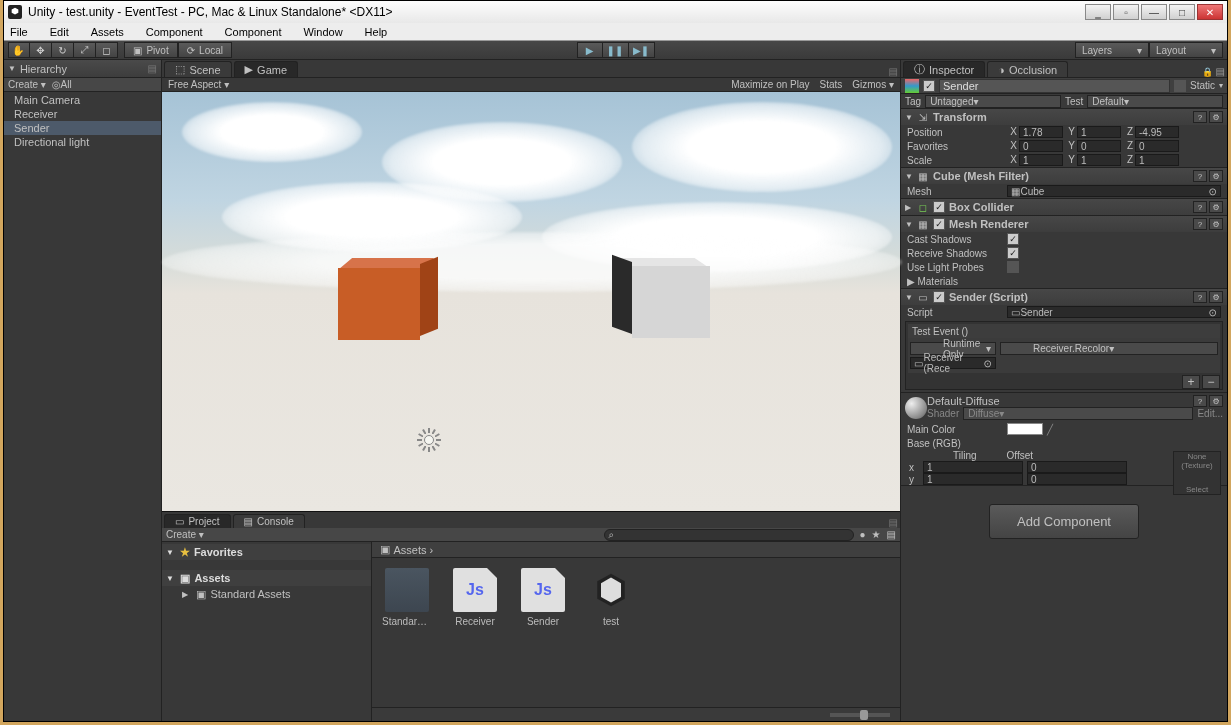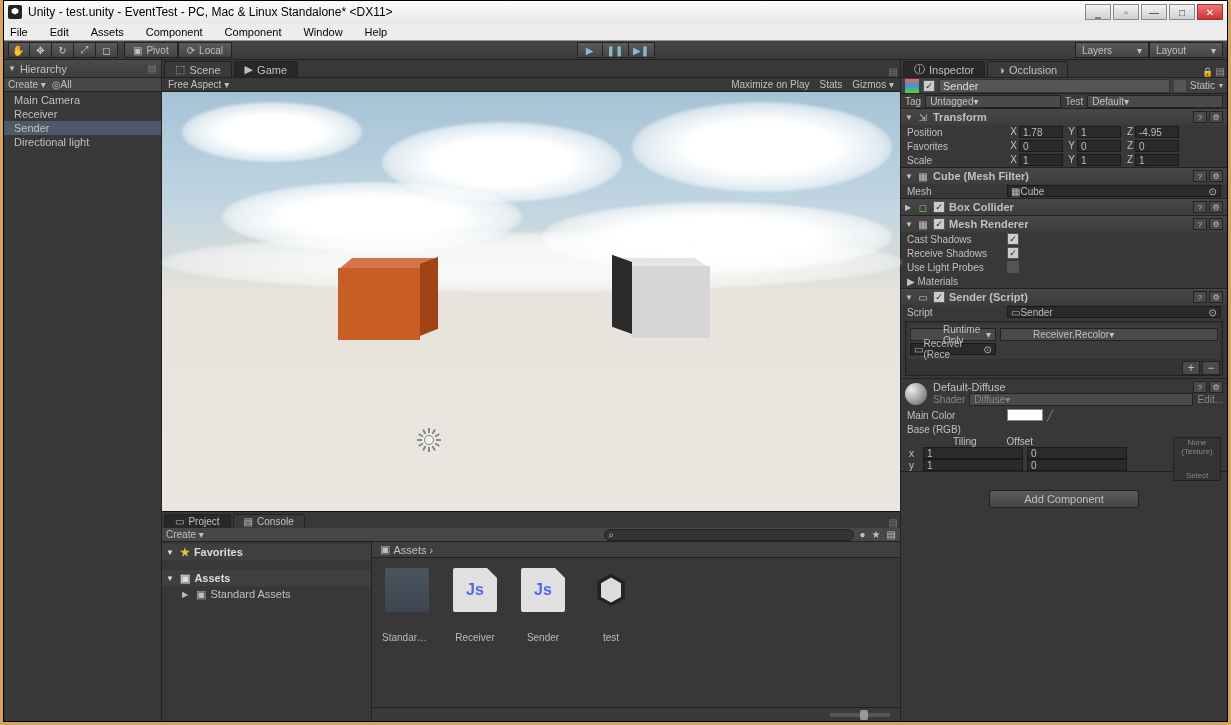--- a/index.html
+++ b/index.html
@@ -74,21 +74,21 @@
   .bsubbar .icons { display:flex; gap:6px; margin-left:6px;}
   .projbody { flex:1; display:flex; }
   .projtree { width:210px; background:#383838; border-right:1px solid #222; padding:2px 0;}
   .treeitem { height:16px; display:flex; align-items:center; padding:0 4px; font-size:11px; gap:4px;}
   .treeitem.fav { background:#3f3f3f; font-weight:bold; color:#ddd;}
   .treeitem .fold { font-size:8px; width:10px;}
   .treeitem .star { color:#e8c040;}
   .projgrid { flex:1; background:#383838; display:flex; flex-direction:column;}
   .breadcrumb { height:16px; background:#3f3f3f; display:flex; align-items:center; padding:0 8px; font-size:11px; border-bottom:1px solid #222;}
   .assets { flex:1; display:flex; padding:10px; gap:18px; align-items:flex-start;}
-  .asset { width:50px; display:flex; flex-direction:column; align-items:center; gap:20px;}
+  .asset { width:50px; display:flex; flex-direction:column; align-items:center; gap:4px;}
   .asset .thumb { width:44px; height:44px; background:#4a5560; border-radius:2px; display:flex; align-items:center; justify-content:center; font-size:16px; color:#9bd;}
   .asset .thumb.folder { background: linear-gradient(#4a5560,#3d4650); border-radius:2px;}
   .asset .thumb.js { background:#e0e0e0; color:#56e; font-weight:bold; border-radius:2px; position:relative;}
   .asset .thumb.js::before{content:''; position:absolute; top:0; right:0; border-style:solid; border-width:0 10px 10px 0; border-color: transparent #383838 transparent transparent;}
   .asset .thumb.scene { background:transparent; color:#ddd;}
   .asset .lbl { font-size:10px; text-align:center; color:#bbb; white-space:nowrap; overflow:hidden; text-overflow:ellipsis; width:100%;}
   .slider { height:14px; background:#3a3a3a; border-top:1px solid #222; display:flex; align-items:center; justify-content:flex-end; padding:0 10px;}
   .sliderbar { width:60px; height:4px; background:#555; position:relative;}
   .sliderknob{ position:absolute; left:30px; top:-3px; width:8px; height:10px; background:#999; border-radius:2px;}
 
@@ -112,28 +112,28 @@
   .xyz { display:flex; gap:2px; flex:1;}
   .xyz .ax { width:10px; text-align:right;}
   .xyz .fld { width:44px; flex:none;}
   .chkrow .chk{ margin-left:0;}
   .evtblock { background:#333; margin:2px 4px; border:1px solid #222; padding:2px;}
   .evthdr { height:14px; background:#3d3d3d; display:flex; align-items:center; padding:0 4px; font-size:10px;}
   .evtrow { display:flex; gap:4px; margin:2px 0;}
   .evtrow .ddsm { flex:1;padding-left:32px;}
   .evtfoot { height:14px; display:flex; justify-content:flex-end; gap:2px; padding:2px 0;}
   .plusminus { width:18px; height:14px; background:#4a4a4a; border:1px solid #222; display:flex; align-items:center; justify-content:center; font-size:12px;}
-  .matrow { display:flex; align-items:center; gap:6px; padding:2px 4px;}
+  .matrow { display:flex; align-items:center; padding:2px 4px;}
   .matball { width:22px; height:22px; background: radial-gradient(circle at 30% 30%, #eee, #888 70%, #555); border-radius:50%;}
   .colorswatch { width:36px; height:12px; background:#fff; border:1px solid #888;}
   .texbox { width:48px; height:44px; background:#333; border:1px solid #222; display:flex; flex-direction:column; align-items:center; justify-content:center; font-size:8px; color:#888; position:absolute; right:6px;}
   .tiling { display:flex; gap:30px; font-size:10px; padding:0 8px;}
   .tilingrow { display:flex; gap:4px; font-size:10px; padding:0 8px; align-items:center;}
   .tilingrow .fld { width:100px; flex:none;}
-  .addcomp { margin:18px auto 0; width:150px; height:18px; background: linear-gradient(#5a5a5a,#444); border:1px solid #222; border-radius:3px; display:flex; align-items:center; justify-content:center; font-size:11px;}
+  .addcomp { margin:18px auto 0; width:150px; height:35px; background: linear-gradient(#5a5a5a,#444); border:1px solid #222; border-radius:3px; display:flex; align-items:center; justify-content:center; font-size:13px;}
   .lockicon{margin-left:auto; font-size:9px;}
   .dragicon{ margin-left:auto; font-size:10px; color:#777;}
   .optmenu{font-size:10px;color:#999;}
 
   
   .unitylogo svg { width:40px; height:40px; }
 </style>
 </head>
 <body>
 
@@ -496,20 +496,21 @@
           <div class="btns">
               <div class="compbtn">?</div>
               <div class="compbtn">⚙</div>
             </div>
         </div>
         <div class="comprow">
             <span class="lbl">Script</span>
           <div class="fld">▭ <span>Sender</span><span style="margin-left:auto;">⊙</span></div>
         </div>
         <div class="evtblock">
+          <div class="evthdr">Test Event ()</div>
           <div style="background:#3b3b3b;padding:2px;">
             <div class="evtrow">
               <div class="ddsm" style="flex:0 0 86px;">
                   <span>Runtime Only</span>
                   <span>▾</span>
                 </div>
               <div class="ddsm">
                   <span>Receiver.Recolor</span>
                   <span>▾</span>
                 </div>

